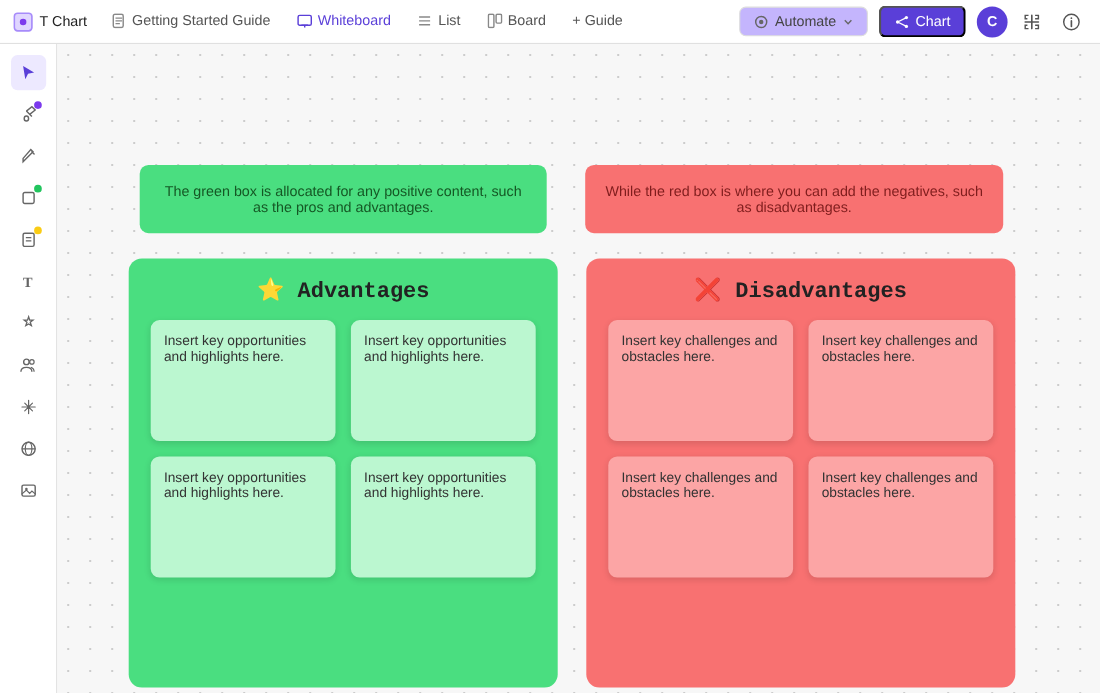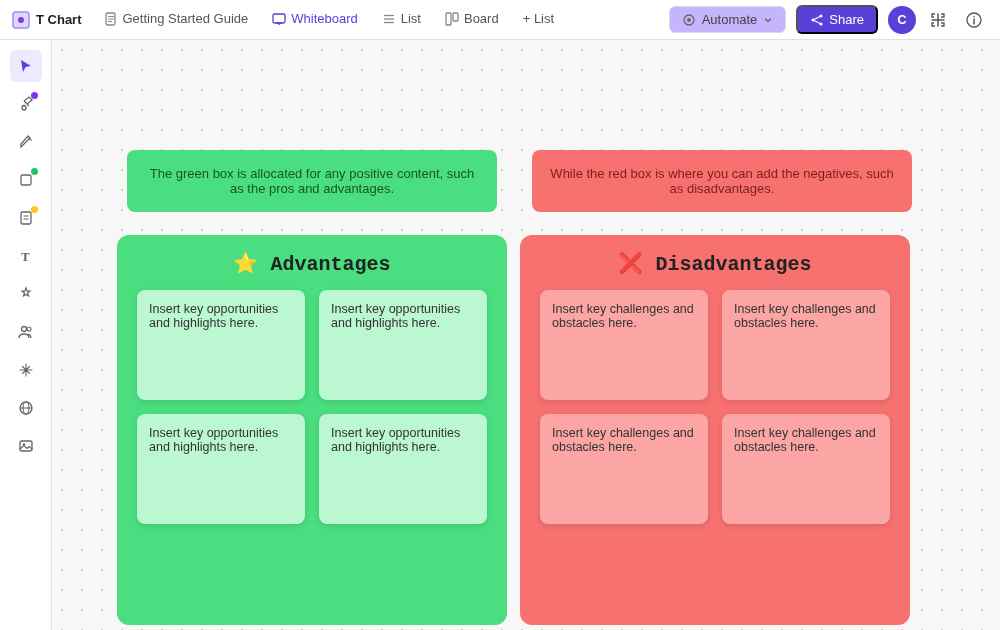--- a/index.html
+++ b/index.html
@@ -1,20 +1,20 @@
 <!DOCTYPE html>
 <html><head>
   <meta charset="utf-8">
   <style>
     * { box-sizing: border-box; margin: 0; padding: 0; }
     body { font-family: -apple-system, BlinkMacSystemFont, 'Segoe UI', sans-serif; background: #f5f5f5; overflow: hidden; width: 1000px; height: 630px; }
 
     
     .topbar { display: flex; align-items: center; height: 40px; background: #fff; border-bottom: 1px solid #e0e0e0; padding: 0 12px; gap: 4px; }
-    .topbar-logo { display: flex; align-items: center; gap: 6px; font-size: 13px; font-weight: 700; color: #222; margin-right: 8px; }
+    .topbar-logo { display: flex; align-items: center; gap: 6px; font-size: 13px; font-weight: 400; color: #222; margin-right: 8px; }
     .topbar-logo svg { width: 18px; height: 18px; }
     .topbar-tab { display: flex; align-items: center; gap: 5px; padding: 4px 10px; font-size: 13px; color: #555; border-bottom: 2px solid transparent; cursor: pointer; height: 48px; }
     .topbar-tab.active { color: #5a3fd8; border-bottom: 2px solid #5a3fd8; }
     .topbar-tab svg { width: 14px; height: 14px; }
     .topbar-spacer { flex: 1; }
     .automate-btn { display: flex; align-items: center; gap: 6px; padding: 5px 12px; font-size: 13px; color: #444; background: #c4b5fd; border: 1px solid #ddd; border-radius: 6px; cursor: pointer; }
     .share-btn { display: flex; align-items: center; gap: 5px; padding: 5px 12px; font-size: 13px; color: #fff; background: #5a3fd8; border-radius: 6px; cursor: pointer; margin-left: 6px; }
 
     
     .avatar { width: 28px; height: 28px; border-radius: 50%; background: #5a3fd8; color: #fff; display: flex; align-items: center; justify-content: center; font-size: 13px; font-weight: 600; margin-left: 6px; }
@@ -36,21 +36,21 @@
     .canvas { flex: 1; background-image: radial-gradient(circle, #ccc 1px, transparent 1px); background-size: 20px 20px; background-color: #f7f7f7; position: relative; overflow: hidden; }
 
     
     .desc-card { position: absolute; border-radius: 8px; padding: 16px 18px; font-size: 13px; font-weight: 500; text-align: center; }
     .desc-green { background: #4ade80; color: #155724; top: 110px; left: 75px; width: 370px; }
     .desc-red { background: #f87171; color: #7f1d1d; top: 110px; left: 480px; width: 380px; }
 
     
     .adv-box { position: absolute; border-radius: 12px; padding: 16px; }
     .adv-green { background: #4ade80; top: 195px; left: 65px; width: 390px; height: 390px; }
-    .dis-red { background: #f87171; top: 195px; left: 468px; width: 390px; height: 390px; }
+    .dis-red { background: #f87171; top: 195px; left: 481px; width: 390px; height: 390px; }
 
     .box-title { font-size: 20px; font-weight: 700; text-align: center; margin-bottom: 14px; color: #222; font-family: Liberation Mono, monospace; }
 
     
     .notes-grid { display: grid; grid-template-columns: 1fr 1fr; gap: 14px; padding: 0 4px; }
     .sticky { border-radius: 8px; padding: 12px; font-size: 12.5px; font-weight: 400; color: #333; min-height: 110px; box-shadow: 0 2px 6px rgba(0,0,0,0.12); }
     .sticky-light-green { background: #bbf7d0; }
     .sticky-light-red { background: #fca5a5; }
   </style>
 </head>
@@ -95,21 +95,21 @@
 
   <div class="topbar-tab">
     <svg viewBox="0 0 14 14" fill="none">
         <rect x="1" y="1" width="5" height="12" rx="1" stroke="#888" stroke-width="1.3"></rect>
         <rect x="8" y="1" width="5" height="8" rx="1" stroke="#888" stroke-width="1.3"></rect>
       </svg>
     <span>Board</span>
   </div>
 
   <div class="topbar-tab">
-    <span>+ List</span>
+    <span>+ Guide</span>
   </div>
 
   <div class="topbar-spacer"></div>
 
   <button class="automate-btn">
     <svg width="14" height="14" viewBox="0 0 14 14" fill="none">
         <circle cx="7" cy="7" r="5" stroke="#666" stroke-width="1.3"></circle>
         <circle cx="7" cy="7" r="2" fill="#666"></circle>
       </svg>
     <span>Automate</span>
@@ -119,21 +119,21 @@
   </button>
 
   <button class="share-btn">
     <svg width="14" height="14" viewBox="0 0 14 14" fill="none">
         <circle cx="3" cy="7" r="1.5" fill="#fff"></circle>
         <circle cx="11" cy="3" r="1.5" fill="#fff"></circle>
         <circle cx="11" cy="11" r="1.5" fill="#fff"></circle>
         <line x1="3" y1="7" x2="11" y2="3" stroke="#fff" stroke-width="1.2"></line>
         <line x1="3" y1="7" x2="11" y2="11" stroke="#fff" stroke-width="1.2"></line>
       </svg>
-    <span>Share</span>
+    <span>Chart</span>
   </button>
 
   <div class="avatar">
     <span>C</span>
   </div>
   <button class="top-icon-btn">
     <svg width="18" height="18" viewBox="0 0 18 18" fill="none">
         <path d="M3 9h12M9 3v12" stroke="#555" stroke-width="1.5" stroke-linecap="round"></path>
         <path d="M5 6H3V3h3M12 6h3V3h-3M5 12H3v3h3M12 12h3v3h-3" stroke="#555" stroke-width="1.3"></path>
       </svg>

